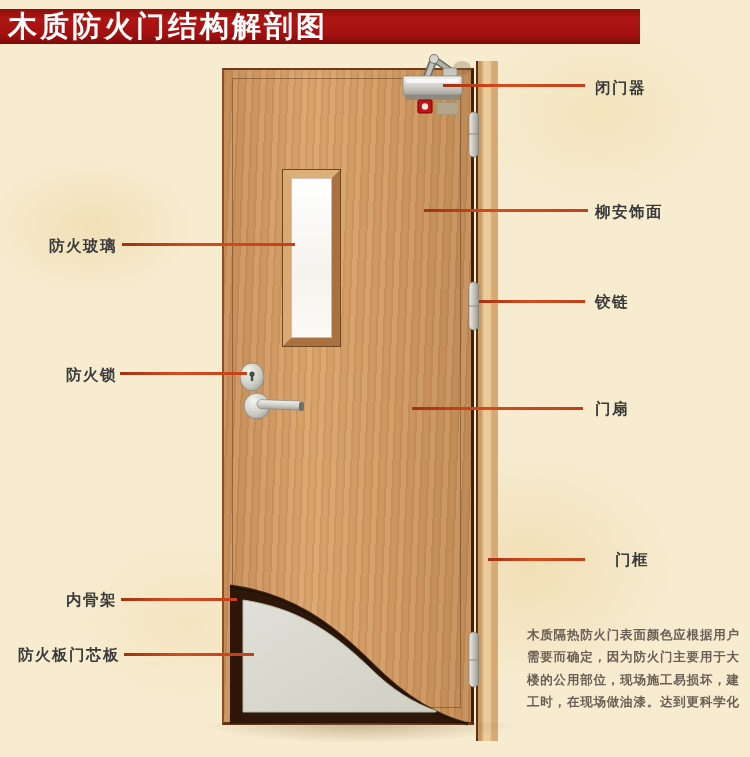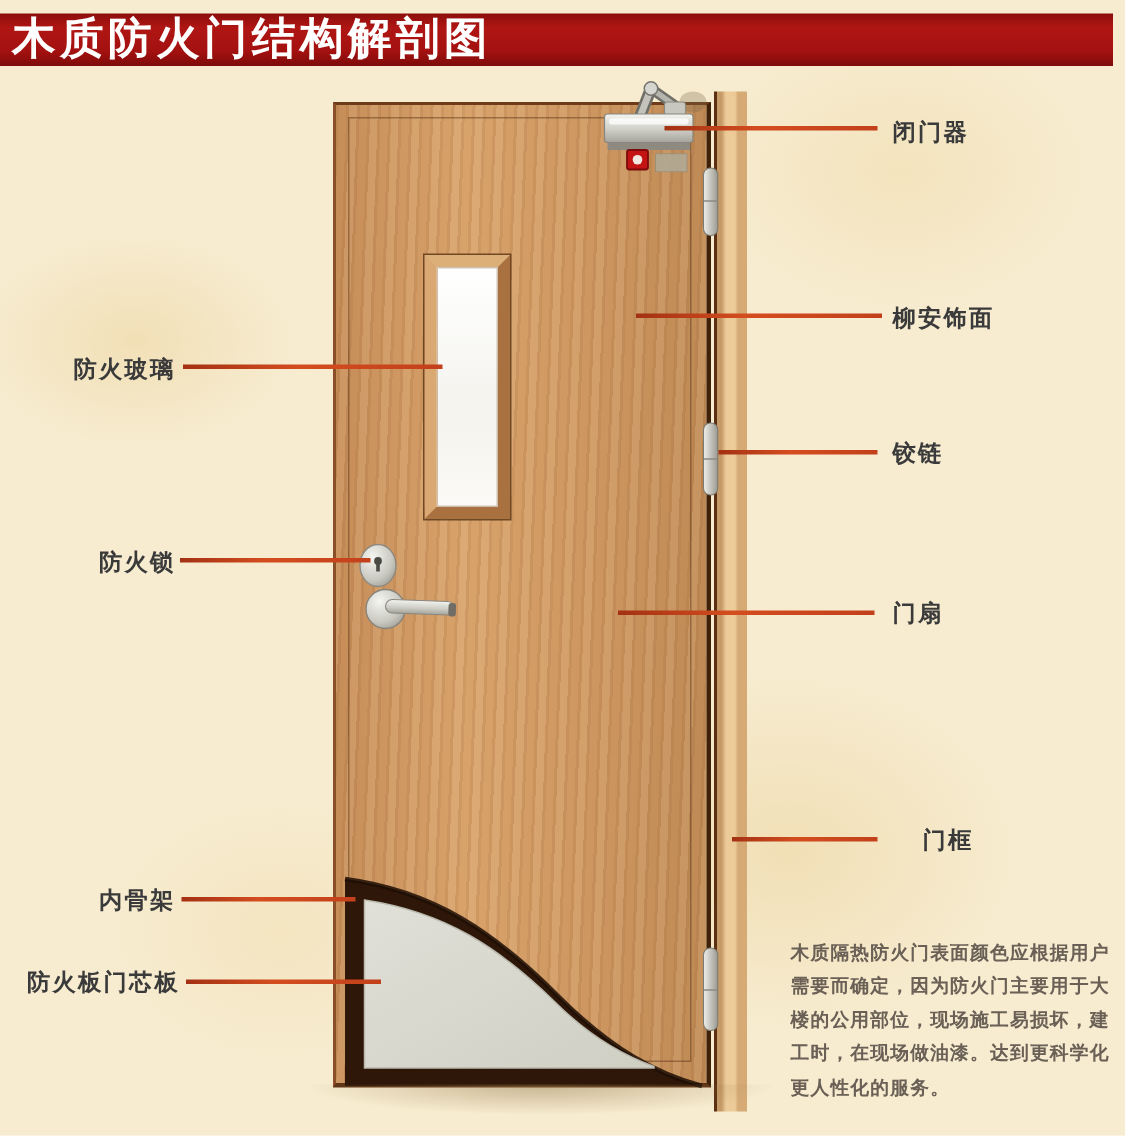--- a/index.html
+++ b/index.html
@@ -8,21 +8,21 @@
     font-family:"Liberation Sans",sans-serif;
     background-color:#f7ecd0;
     background-image:
       radial-gradient(ellipse 180px 120px at 12% 30%, rgba(232,203,140,.38), transparent 60%),
       radial-gradient(ellipse 220px 160px at 80% 15%, rgba(236,210,150,.32), transparent 60%),
       radial-gradient(ellipse 260px 200px at 70% 75%, rgba(230,200,135,.36), transparent 60%),
       radial-gradient(ellipse 200px 150px at 25% 82%, rgba(238,214,160,.32), transparent 60%),
       radial-gradient(ellipse 140px 90px at 45% 55%, rgba(240,220,170,.28), transparent 60%);
   }
   .banner{
-    position:absolute;left:0;top:9px;width:742px;height:35px;
+    position:absolute;left:0;top:9px;width:640px;height:35px;
     background:linear-gradient(180deg,#8c0e0c 0%,#b01613 28%,#a31110 72%,#7e0b0a 100%);
     display:flex;
   }
   .banner h1{
     margin:0;padding-left:8px;color:#ffffff;font-size:29px;font-weight:bold;
     letter-spacing:3px;line-height:35px;font-family:"Liberation Sans",sans-serif;
   }
   
   .frame-strip{
     position:absolute;left:476px;top:61px;width:22px;height:680px;
@@ -177,16 +177,15 @@
   <div class="lbl" style="left:595px;top:202px;">柳安饰面</div>
   <div class="lbl" style="left:595px;top:292px;">铰链</div>
   <div class="lbl" style="left:595px;top:399px;font-family:Liberation Mono, monospace;">门扇</div>
   <div class="lbl" style="left:595px;top:550px;margin-left:20px;">门框</div>
 
   <div class="desc">
     <div>木质隔热防火门表面颜色应根据用户</div>
     <div>需要而确定，因为防火门主要用于大</div>
     <div>楼的公用部位，现场施工易损坏，建</div>
     <div>工时，在现场做油漆。达到更科学化</div>
-    <div>更人性化的服务。</div>
   </div>
 
 </div>
 
 </body></html>

